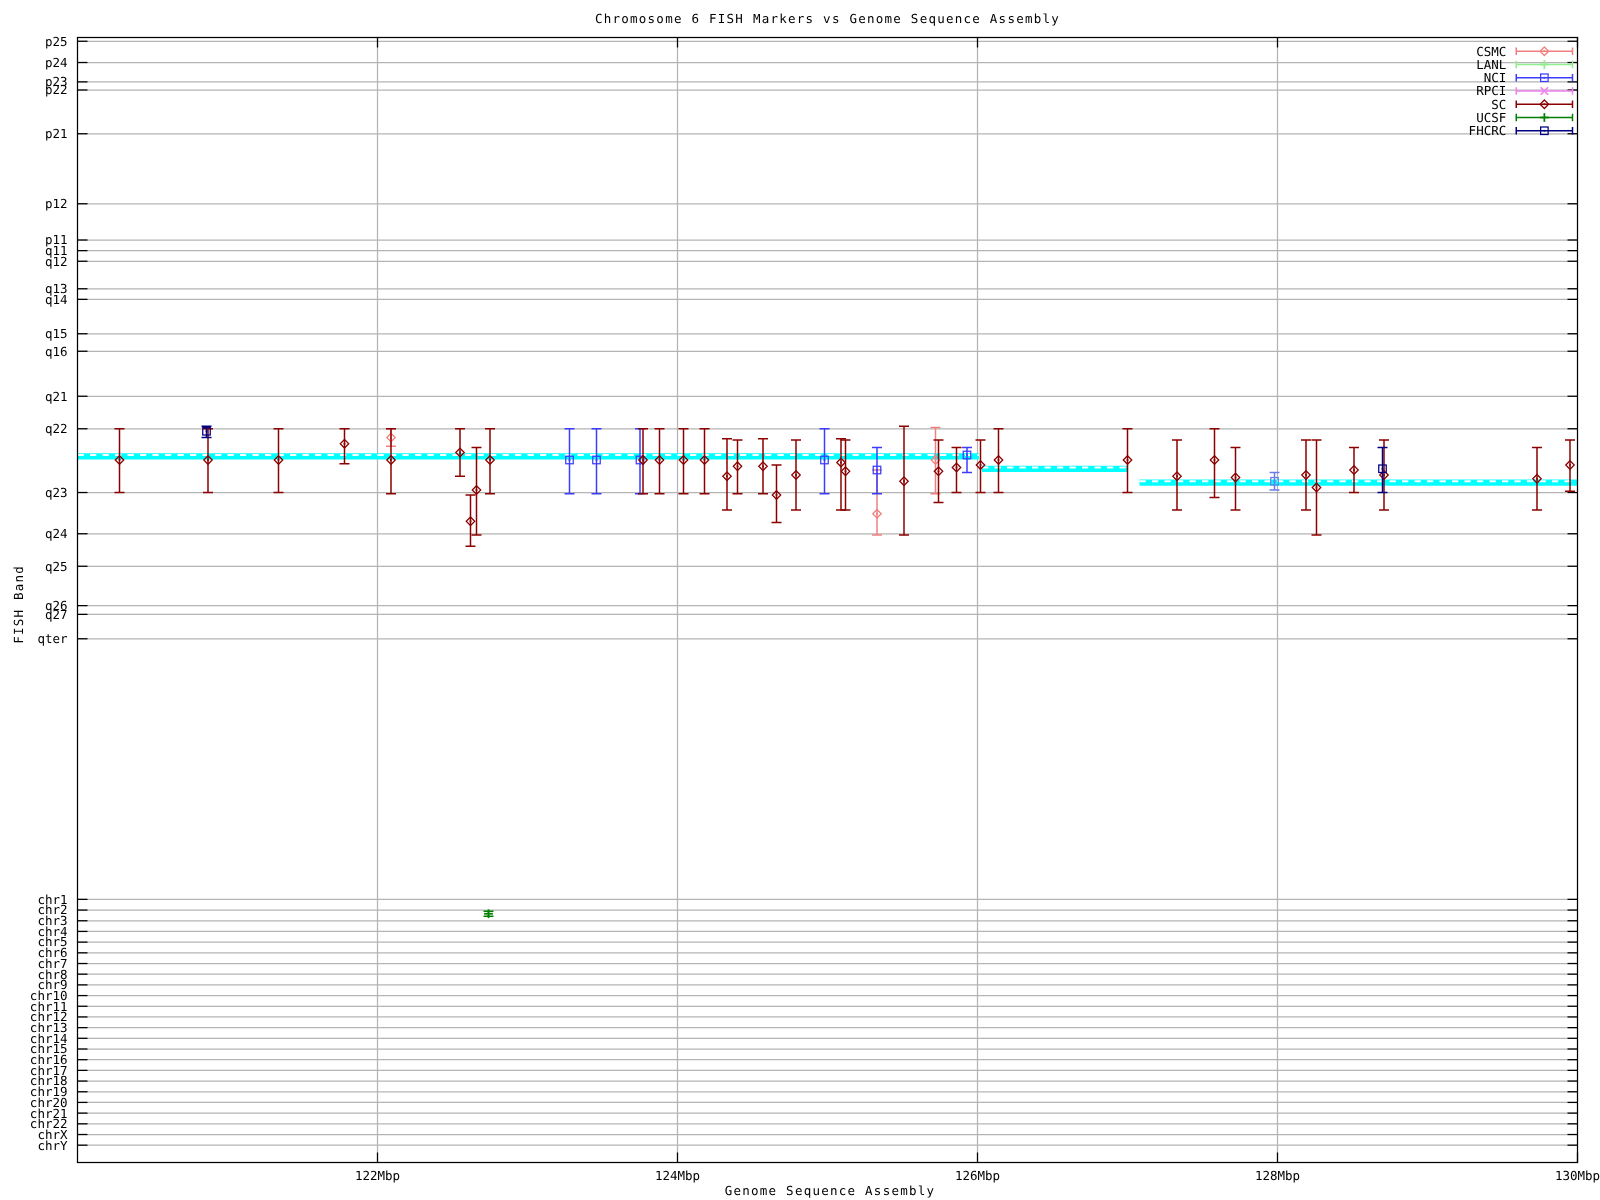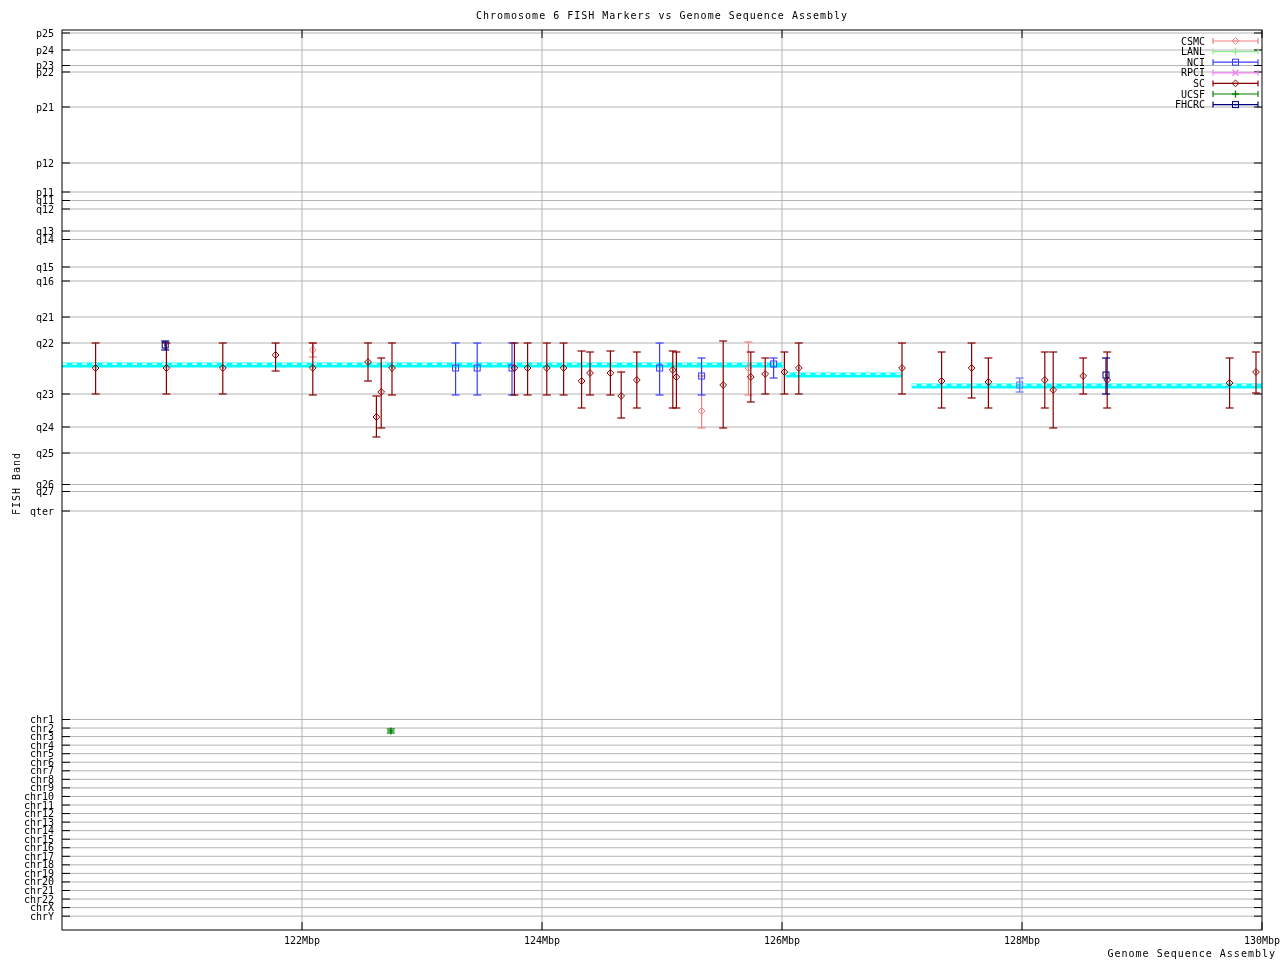--- a/index.html
+++ b/index.html
@@ -1,20 +1,20 @@
 <!DOCTYPE html>
 <html><head>
 <meta charset="utf-8">
 <style>
   html,body{margin:0;padding:0;background:#ffffff;}
   #canvas{position:relative;width:1280px;height:960px;background:#ffffff;
           font-family:"DejaVu Sans Mono","Liberation Mono",monospace;color:#000;border-radius:15px;}
   .title{position:absolute;top:10px;left:62px;width:1200px;text-align:center;
          font-size:10px;letter-spacing:1px;}
-  .xlabel{position:absolute;top:948px;left:76px;width:1200px;text-align:right;
+  .xlabel{position:absolute;top:948px;left:64px;width:1200px;text-align:center;
           font-size:10px;letter-spacing:1px;}
   .ylabel{position:absolute;top:478px;left:-34px;width:100px;text-align:center;
           font-size:10px;letter-spacing:1px;transform:rotate(-90deg);}
   svg{position:absolute;top:0;left:0;}
   svg text{font-family:"DejaVu Sans Mono","Liberation Mono",monospace;font-size:10px;fill:#000;}
 </style>
 </head>
 <body>
 
 <div id="canvas">

